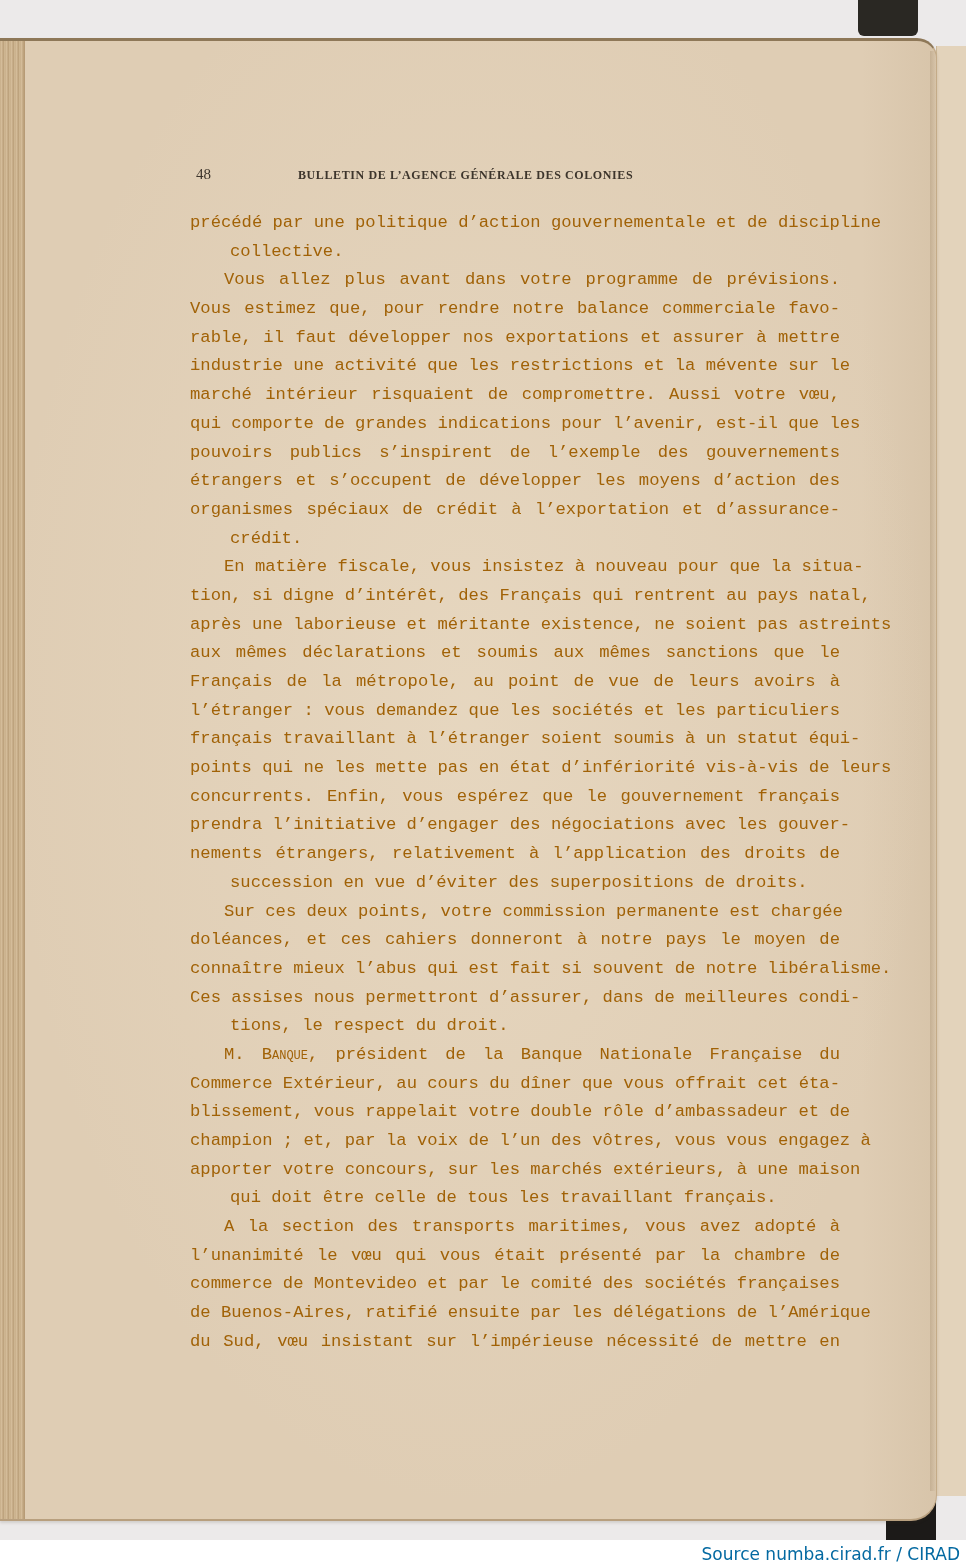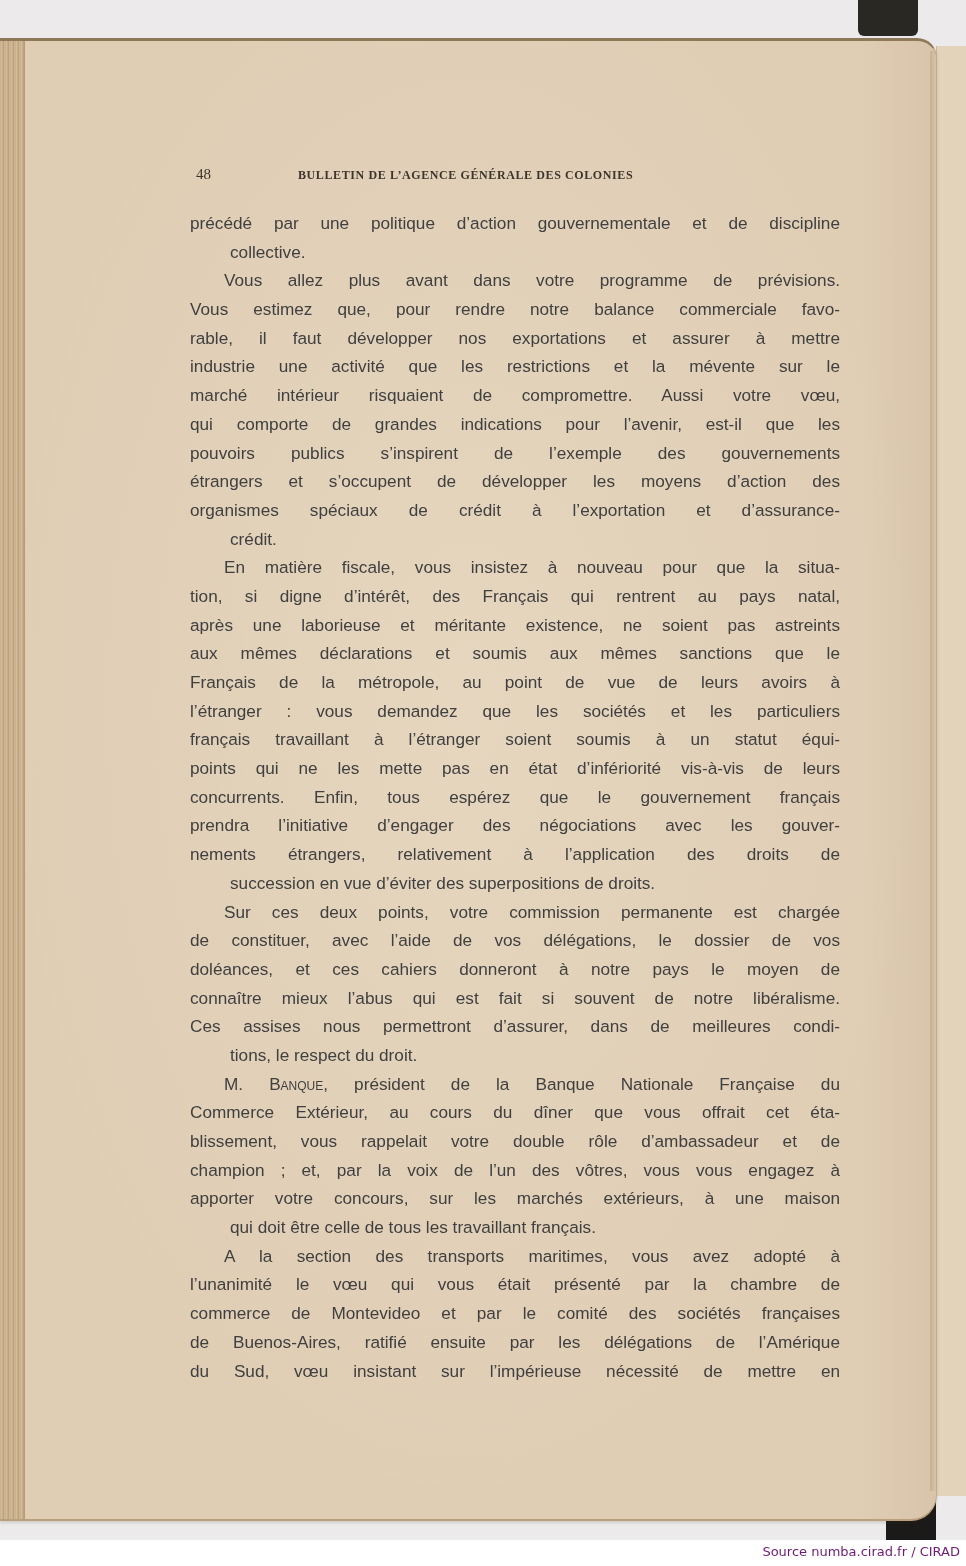--- a/index.html
+++ b/index.html
@@ -88,22 +88,22 @@
       font-size: 12px;
       letter-spacing: 0.6px;
       font-weight: bold;
       font-family: "Liberation Serif", serif;
     }
     .body-text {
       position: absolute;
       left: 190px;
       top: 209px;
       width: 650px;
-      color: #404040;
-      font-family: Liberation Sans, sans-serif;
+      color: #a16207;
+      font-family: Liberation Mono, monospace;
       font-size: 17.2px;
       line-height: 28.7px;
     }
     .line {
       display: block;
       white-space: nowrap;
       text-align: justify;
       text-align-last: justify;
       height: 28.7px;
     }
@@ -115,22 +115,22 @@
       padding-left: 34px;
     }
     .smallcaps {
       font-variant: small-caps;
     }
     .source {
       position: absolute;
       right: 6px;
       top: 1544px;
       font-family: "DejaVu Sans", sans-serif;
-      font-size: 13px;
-      color: #701a75;
+      font-size: 17px;
+      color: #0369a1;
     }
   </style>
 </head>
 <body>
 
 <div class="scan-bg"></div>
 <div class="clip-top"></div>
 <div class="clip-bottom"></div>
 <div class="right-flap"></div>
 
@@ -158,26 +158,25 @@
     <span class="line">organismes spéciaux de crédit à l’exportation et d’assurance-</span>
     <span class="line last">crédit.</span>
     <span class="line indent">En matière fiscale, vous insistez à nouveau pour que la situa-</span>
     <span class="line">tion, si digne d’intérêt, des Français qui rentrent au pays natal,</span>
     <span class="line">après une laborieuse et méritante existence, ne soient pas astreints</span>
     <span class="line">aux mêmes déclarations et soumis aux mêmes sanctions que le</span>
     <span class="line">Français de la métropole, au point de vue de leurs avoirs à</span>
     <span class="line">l’étranger : vous demandez que les sociétés et les particuliers</span>
     <span class="line">français travaillant à l’étranger soient soumis à un statut équi-</span>
     <span class="line">points qui ne les mette pas en état d’infériorité vis-à-vis de leurs</span>
-    <span class="line">concurrents. Enfin, tous espérez que le gouvernement français</span>
+    <span class="line">concurrents. Enfin, vous espérez que le gouvernement français</span>
     <span class="line">prendra l’initiative d’engager des négociations avec les gouver-</span>
     <span class="line">nements étrangers, relativement à l’application des droits de</span>
     <span class="line last">succession en vue d’éviter des superpositions de droits.</span>
     <span class="line indent">Sur ces deux points, votre commission permanente est chargée</span>
-    <span class="line">de constituer, avec l’aide de vos délégations, le dossier de vos</span>
     <span class="line">doléances, et ces cahiers donneront à notre pays le moyen de</span>
     <span class="line">connaître mieux l’abus qui est fait si souvent de notre libéralisme.</span>
     <span class="line">Ces assises nous permettront d’assurer, dans de meilleures condi-</span>
     <span class="line last">tions, le respect du droit.</span>
     <span class="line indent">M. <span class="smallcaps">Banque</span>, président de la Banque Nationale Française du</span>
     <span class="line">Commerce Extérieur, au cours du dîner que vous offrait cet éta-</span>
     <span class="line">blissement, vous rappelait votre double rôle d’ambassadeur et de</span>
     <span class="line">champion ; et, par la voix de l’un des vôtres, vous vous engagez à</span>
     <span class="line">apporter votre concours, sur les marchés extérieurs, à une maison</span>
     <span class="line last">qui doit être celle de tous les travaillant français.</span>

